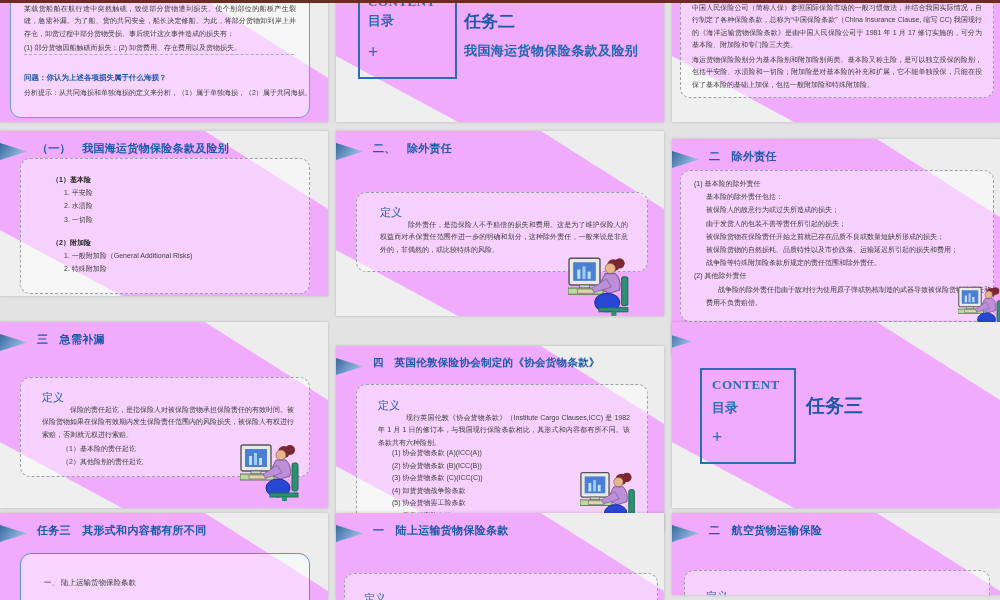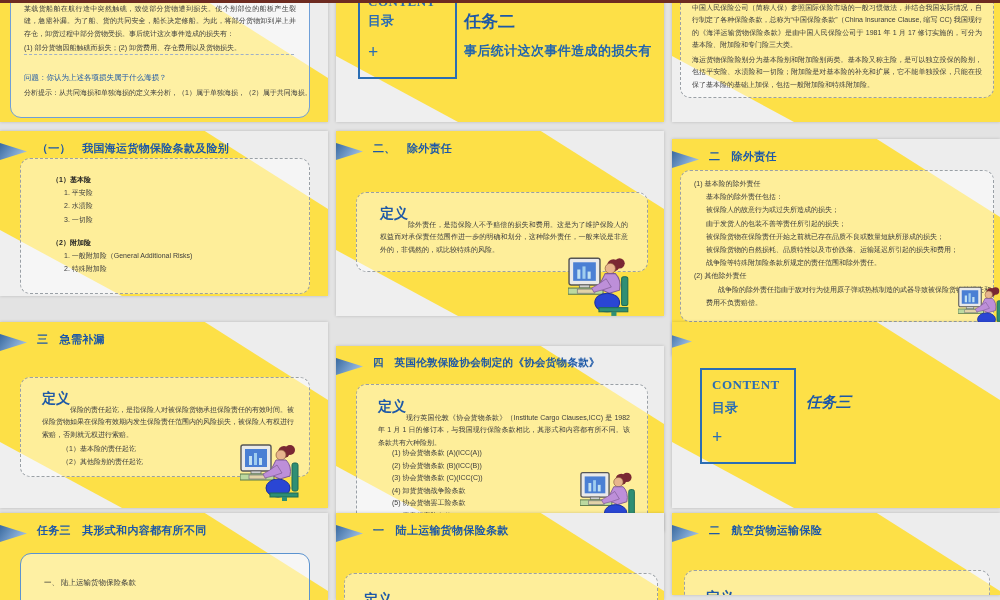--- a/index.html
+++ b/index.html
@@ -1,34 +1,34 @@
 <!DOCTYPE html>
 <html><head>
 <meta charset="utf-8">
 <style>
   html,body{margin:0;padding:0;background:#d9d9d9;}
   .stage{position:relative;width:1000px;height:600px;background:#e3e3e3;overflow:hidden;
          font-family:"Liberation Sans","DejaVu Sans",sans-serif;}
   .redbar{position:absolute;left:0;top:0;width:1000px;height:3px;background:#6e2b21;z-index:30;}
-  .slide{position:absolute;width:328px;background:#fde047;overflow:hidden;
+  .slide{position:absolute;width:328px;background:#f0abfc;overflow:hidden;
          box-shadow:0 0 3px rgba(0,0,0,.18);}
   
   .fx{position:absolute;pointer-events:none;}
   .fxa{top:0;right:0;width:140px;height:78px;background:#ededed;clip-path:polygon(100% 0,12% 0,100% 100%);}
   .fxc{bottom:0;left:0;width:122px;height:66px;background:#efefef;clip-path:polygon(0 0,0 100%,100% 100%);}
   .arr{position:absolute;left:0;width:27px;height:17px;
        background:linear-gradient(125deg,#39699f 0%,#7aa2cf 55%,#b7cde7 100%);
        clip-path:polygon(0 0,100% 50%,0 100%);}
   .t{position:absolute;left:37px;font-family:"Liberation Serif","DejaVu Serif",serif;
      font-weight:bold;color:#1d58a7;font-size:11px;white-space:nowrap;letter-spacing:.3px;}
   .dbox{position:absolute;border:1px dashed #9aa0a6;border-radius:10px;background:rgba(255,255,255,.45);}
   .sbox{position:absolute;border:1px solid #6f9fd8;border-radius:11px;background:rgba(255,255,255,.5);}
   .cbox{position:absolute;border:2px solid #2a6db4;}
   .clabel{position:absolute;font-family:"Liberation Serif","DejaVu Serif",serif;font-weight:bold;color:#2a6db4;}
-  .def{position:absolute;font-weight:bold;color:#1d58a7;font-size:14px;
+  .def{position:absolute;font-weight:normal;color:#1d58a7;font-size:11px;
        font-family:"Liberation Serif","DejaVu Serif",serif;}
   .bt{position:absolute;color:#3c3c3c;font-size:7px;line-height:12.4px;text-align:justify;}
   .lines{position:absolute;color:#3c3c3c;font-size:7px;line-height:13.2px;}
   .lines div{white-space:nowrap;}
   .ind1{margin-left:12px;} .ind2{margin-left:24px;}
   .bigtask{position:absolute;font-family:"Liberation Serif","DejaVu Serif",serif;font-weight:bold;color:#1d58a7;}
   .subtask{position:absolute;font-family:"Liberation Serif","DejaVu Serif",serif;font-weight:bold;color:#2265ae;}
   .sep{position:absolute;border-top:1px dashed #9fb0c8;}
   .nw{white-space:nowrap;text-align:left;}
 </style>
@@ -36,32 +36,32 @@
 <body>
 
 <div class="stage">
 
   <div class="slide" style="left:0;top:3;height:122px;">
     <div class="fx fxa"></div>
     <div class="sbox" style="left:10px;top:-20px;width:298px;height:136px;"></div>
     <div class="bt" style="left:24px;top:3px;width:272px;">某载货船舶在航行途中突然触礁，致使部分货物遭到损失。使个别部位的船板产生裂缝，急需补漏。为了船、货的共同安全，船长决定修船。为此，将部分货物卸到岸上并存仓，卸货过程中部分货物受损。事后统计这次事件造成的损失有：</div>
     <div class="bt nw" style="left:24px;top:42px;width:280px;">(1) 部分货物因船触礁而损失；(2) 卸货费用、存仓费用以及货物损失。</div>
     <div class="sep" style="left:24px;top:54px;width:270px;"></div>
-    <div class="bt nw" style="left:24px;top:72px;width:280px;font-weight:normal;color:#1d58a7;font-size:7.5px;">问题：你认为上述各项损失属于什么海损？</div>
+    <div class="bt nw" style="left:24px;top:72px;width:280px;font-weight:bold;color:#1d58a7;font-size:7.5px;">问题：你认为上述各项损失属于什么海损？</div>
     <div class="bt nw" style="left:24px;top:87px;width:300px;">分析提示：从共同海损和单独海损的定义来分析，（1）属于单独海损，（2）属于共同海损。</div>
   </div>
 
   <div class="slide" style="left:336px;top:3;height:122px;">
     <div class="fx fxc"></div>
     <div class="cbox" style="left:22px;top:-35px;width:95px;height:110px;"></div>
     <div class="clabel" style="left:32px;top:-6px;font-size:13px;letter-spacing:.5px;">CONTENT</div>
     <div class="clabel" style="left:32px;top:12px;font-size:13px;">目录</div>
     <div class="clabel" style="left:32px;top:42px;font-size:18px;">+</div>
     <div class="bigtask" style="left:128px;top:10px;font-size:17px;">任务二</div>
-    <div class="subtask" style="left:128px;top:42px;font-size:13px;letter-spacing:.4px;">事后统计这次事件造成的损失有</div>
+    <div class="subtask" style="left:128px;top:42px;font-size:13px;letter-spacing:.4px;">我国海运货物保险条款及险别</div>
   </div>
 
   <div class="slide" style="left:672px;top:3;height:122px;">
     <div class="fx fxc"></div>
     <div class="dbox" style="left:8px;top:-25px;width:312px;height:121px;"></div>
     <div class="bt" style="left:20px;top:2px;width:290px;">中国人民保险公司（简称人保）参照国际保险市场的一般习惯做法，并结合我国实际情况，自行制定了各种保险条款，总称为“中国保险条款”（China Insurance Clause, 缩写 CC) 我国现行的《海洋运输货物保险条款》是由中国人民保险公司于 1981 年 1 月 17 修订实施的，可分为基本险、附加险和专门险三大类。</div>
     <div class="bt" style="left:20px;top:54px;width:290px;">海运货物保险险别分为基本险别和附加险别两类。基本险又称主险，是可以独立投保的险别，包括平安险、水渍险和一切险；附加险是对基本险的补充和扩展，它不能单独投保，只能在投保了基本险的基础上加保，包括一般附加险和特殊附加险。</div>
   </div>
 
   <div class="slide" style="left:0;top:131px;height:165px;">
@@ -217,21 +217,21 @@
   </div>
 
   <div class="slide" style="left:672px;top:322px;height:186px;">
     <div class="fx fxa"></div>
     <div class="fx fxc"></div>
     <div class="arr" style="top:12px;left:-4px;width:24px;height:15px;"></div>
     <div class="cbox" style="left:28px;top:46px;width:92px;height:92px;"></div>
     <div class="clabel" style="left:40px;top:55px;font-size:13px;letter-spacing:.5px;">CONTENT</div>
     <div class="clabel" style="left:40px;top:77px;font-size:13px;">目录</div>
     <div class="clabel" style="left:40px;top:105px;font-size:18px;">+</div>
-    <div class="bigtask" style="left:134px;top:71px;font-size:15px;font-style:italic;">任务三</div>
+    <div class="bigtask" style="left:134px;top:71px;font-size:19px;">任务三</div>
   </div>
 
   <div class="slide" style="left:0;top:513px;height:87px;">
     <div class="fx fxa"></div>
     <div class="arr" style="top:12px;"></div>
     <div class="t" style="top:10px;">任务三　其形式和内容都有所不同</div>
     <div class="sbox" style="left:20px;top:40px;width:288px;height:60px;border-color:#5b93d0;"></div>
     <div class="bt nw" style="left:44px;top:64px;font-size:7.5px;">一、 陆上运输货物保险条款</div>
   </div>
 

